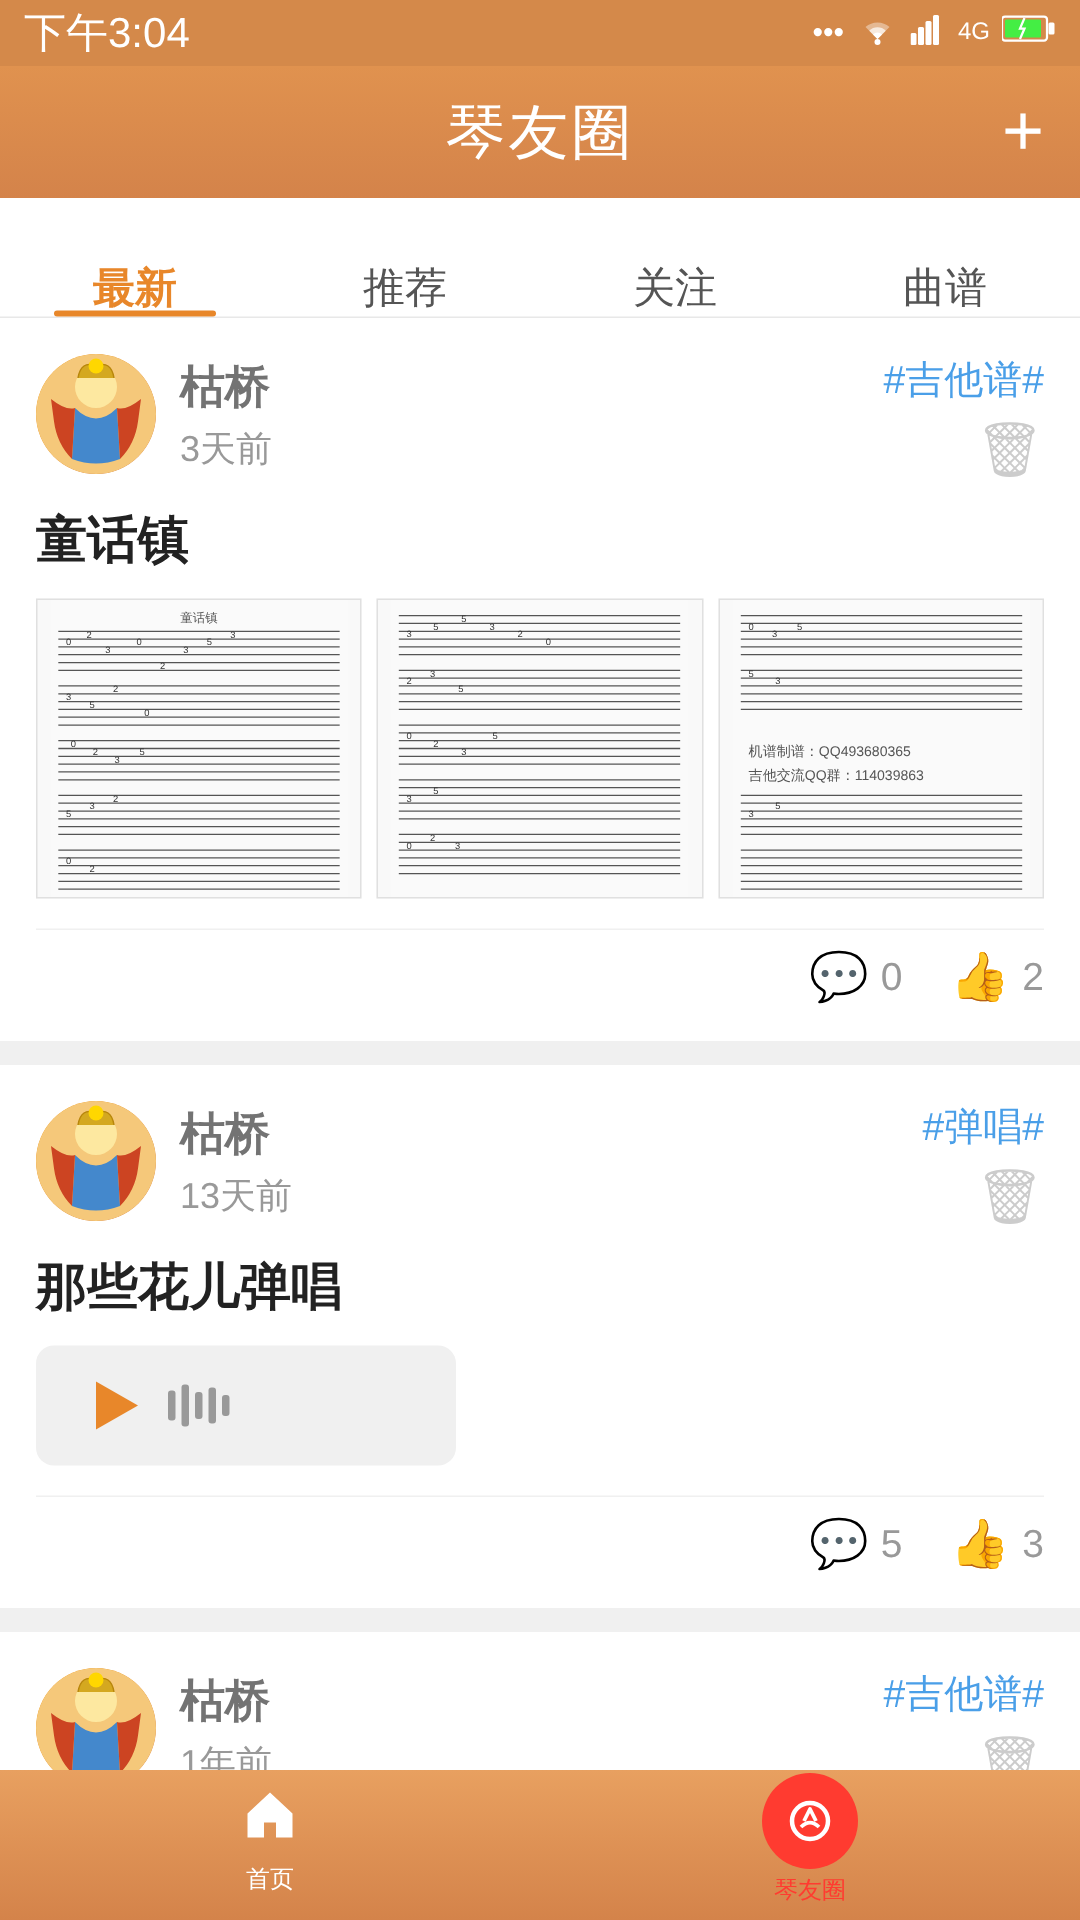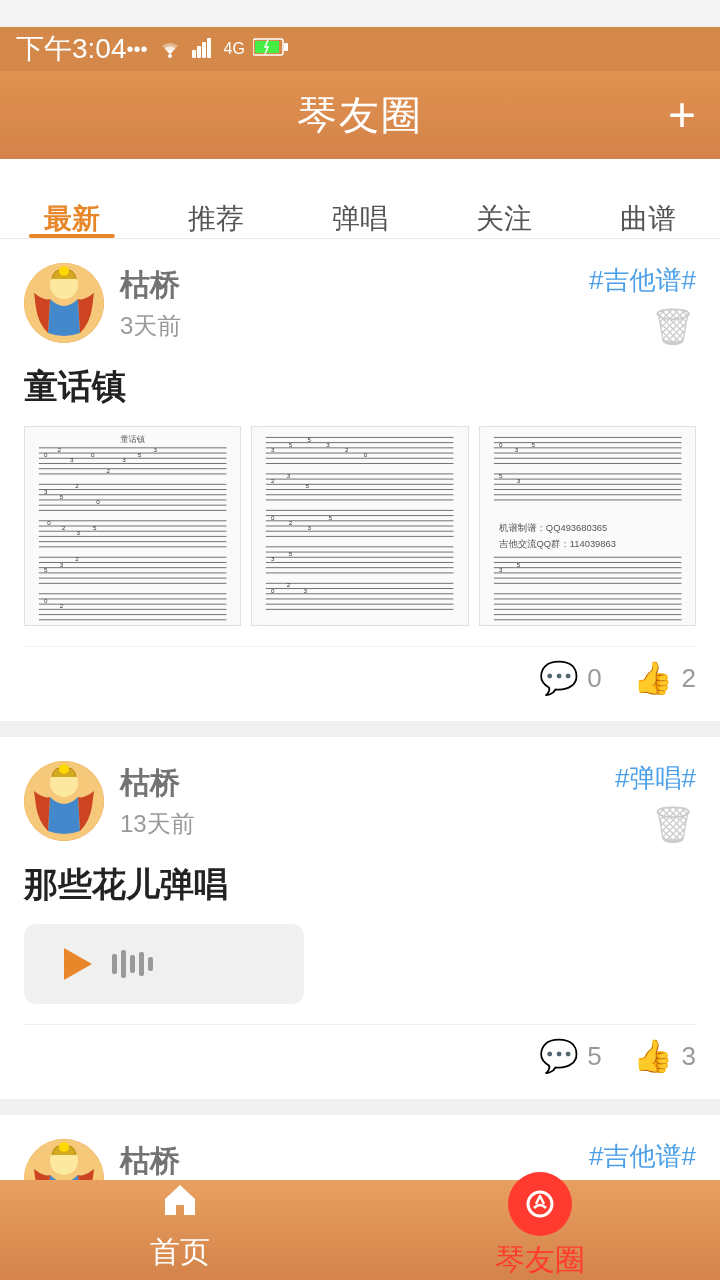--- a/index.html
+++ b/index.html
@@ -11,22 +11,22 @@
       background: #f5f5f5;
       overflow-x: hidden;
     }
 
     
     .status-bar {
       background: #d4894a;
       height: 44px;
       display: flex;
       align-items: center;
+      justify-content: space-between;
       padding: 0 16px;
-      margin-top: 27px;
     }
     .status-time {
       color: white;
       font-size: 28px;
       font-weight: 500;
     }
     .status-icons {
       display: flex;
       align-items: center;
       gap: 8px;
@@ -277,21 +277,21 @@
       justify-content: center;
       gap: 4px;
       cursor: pointer;
       padding-bottom: 8px;
     }
     .nav-icon {
       font-size: 40px;
       color: white;
     }
     .nav-label {
-      font-size: 30px;
+      font-size: 16px;
       color: white;
     }
 
     .nav-center {
       flex: 1;
       display: flex;
       flex-direction: column;
       align-items: center;
       justify-content: center;
       gap: 4px;
@@ -356,23 +356,20 @@
 </div>
 
 <div class="tab-bar">
   <div class="tab-item active">
     <span>最新</span>
   </div>
   <div class="tab-item">
     <span>推荐</span>
   </div>
   <div class="tab-item">
-    <span>弹唱</span>
-  </div>
-  <div class="tab-item">
     <span>关注</span>
   </div>
   <div class="tab-item">
     <span>曲谱</span>
   </div>
 </div>
 
 <div class="content">
 
   <div class="post-card">

